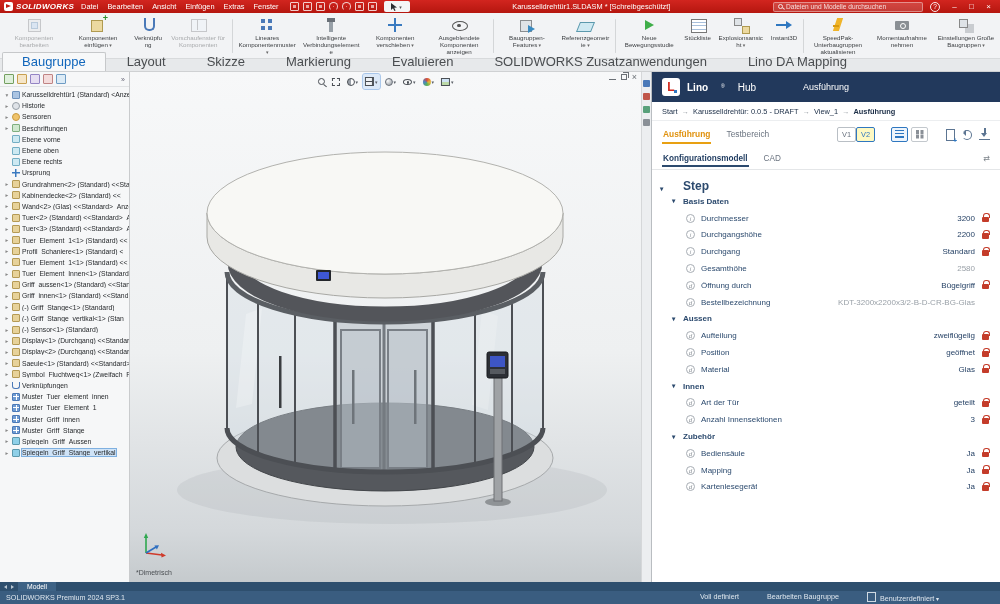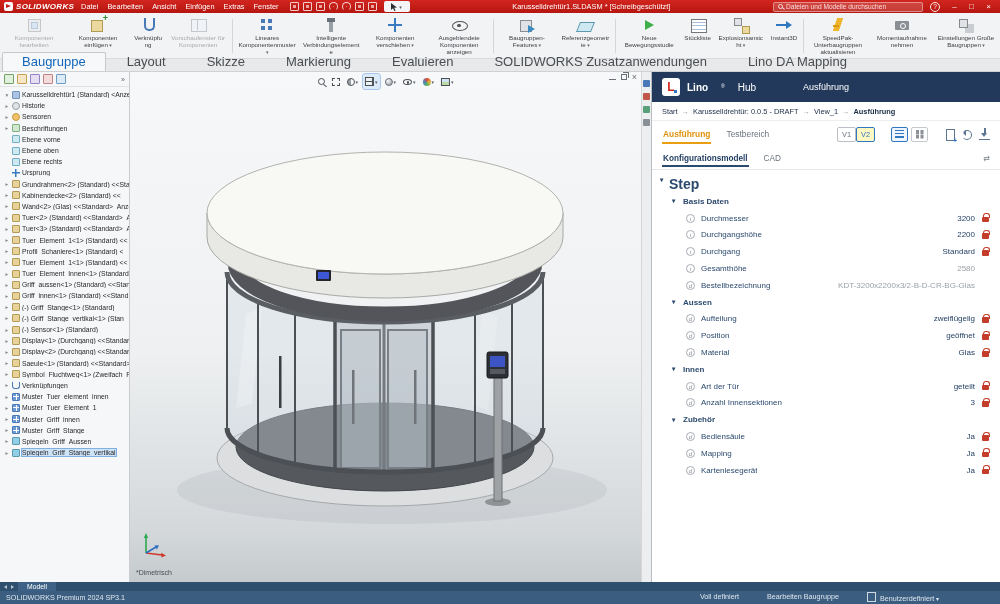--- a/index.html
+++ b/index.html
@@ -178,21 +178,21 @@
 .aicon[data-icon="refresh-icon"]::after{left:-3px;top:-1px;border:3px solid transparent;border-right-color:#5c7592}
 .aicon[data-icon="export-icon"]{width:11px;height:12px;border-bottom:1.4px solid #5c7592}
 .aicon[data-icon="export-icon"]::before{left:4.5px;top:0;width:2px;height:5px;background:#5c7592}
 .aicon[data-icon="export-icon"]::after{left:2px;top:4.5px;border-left:3.5px solid transparent;border-right:3.5px solid transparent;border-top:4.5px solid #5c7592}
 .lsub{height:23px;flex:none;display:flex;align-items:center;padding:0 10px;gap:14px;border-bottom:1px solid #e4e6e8}
 .stab{font-size:8.2px;color:#6b7480;position:relative;padding:3px 1px;white-space:nowrap}
 .stab[data-active="true"]{color:#1d3a5f;font-weight:700}
 .stab[data-active="true"]::after{content:"";position:absolute;left:0;right:0;bottom:-1px;height:2px;background:#2c4a6e}
 .sexp{margin-left:auto;color:#7c838a;font-size:8px}
 .ltree{flex:1;padding:6px 6px 0 8px;overflow:hidden}
-.lroot{display:flex;align-items:flex-start;gap:2px;height:17px;font-size:14px;color:#2c4a6e;font-weight:700}
+.lroot{display:flex;align-items:flex-end;gap:16px;height:17px;font-size:12px;color:#2c4a6e;font-weight:700}
 .chev{width:7px;font-size:6.5px;color:#2c4a6e;flex:none}
 .chev::before{content:"▾"}
 .lrow{display:flex;align-items:center;height:16.8px;font-size:8px;color:#2c4a6e;padding-right:4px}
 .lrow[data-type="group"]{padding-left:12px;font-weight:700;gap:4px}
 .lrow[data-type="param"]{padding-left:26px}
 .pbadge{width:9px;height:9px;border:1px solid #a7adb4;border-radius:50%;color:#8a9097;font-size:6px;line-height:8px;text-align:center;margin-right:6px;flex:none;font-style:italic}
 .plabel{white-space:nowrap;overflow:hidden}
 .pval{margin-left:auto;font-weight:400;color:#1d3a5f;white-space:nowrap;padding-left:8px}
 .lrow[data-locked="false"] .pval{color:#9aa1a8;font-weight:400}
 .plock{width:9px;height:10px;margin-left:6px;position:relative;flex:none}
@@ -797,20 +797,27 @@
             </div>
 
             <div class="lrow" data-type="param" data-locked="false">
 
               <span class="pbadge">i</span>
               <span class="plabel">Gesamthöhe</span>
               <span class="pval">2580</span>
               <span class="plock"></span>
             </div>
 
+            <div class="lrow" data-type="param" data-locked="true">
+
+              <span class="pbadge">d</span>
+              <span class="plabel">Öffnung durch</span>
+              <span class="pval">Bügelgriff</span>
+              <span class="plock"></span>
+            </div>
 
             <div class="lrow" data-type="param" data-locked="false">
 
               <span class="pbadge">d</span>
               <span class="plabel">Bestellbezeichnung</span>
               <span class="pval">KDT-3200x2200x3/2-B-D-CR-BG-Glas</span>
               <span class="plock"></span>
             </div>
 
             <div class="lrow" data-type="group">

